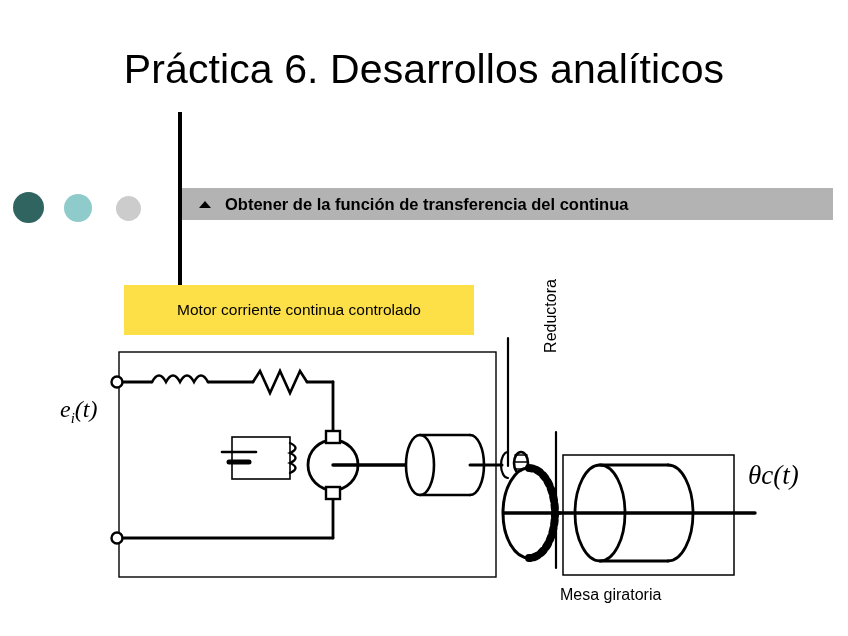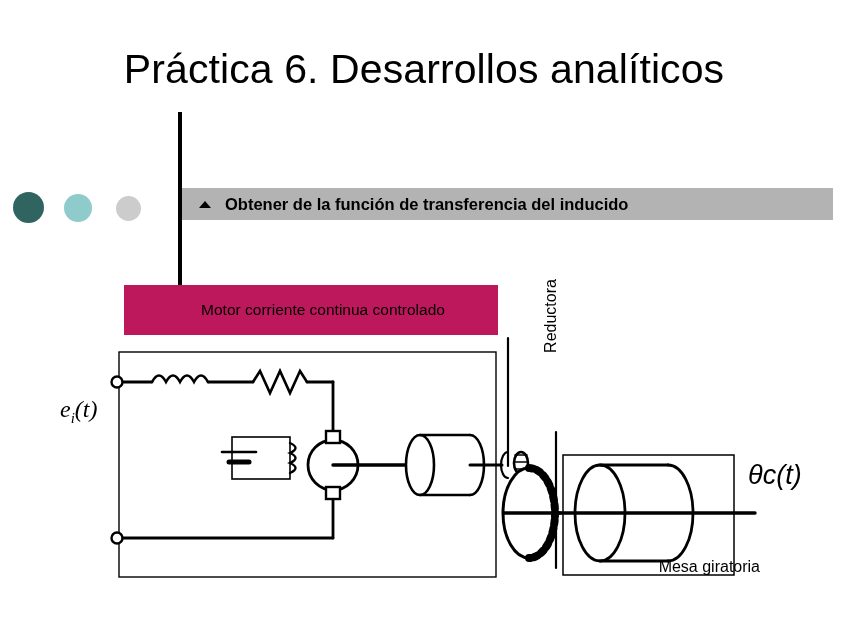--- a/index.html
+++ b/index.html
@@ -73,57 +73,57 @@
   .reductora{
     position:absolute;left:492px;top:306px;
     width:120px;height:20px;
     transform:rotate(-90deg);
     transform-origin:50% 50%;
     font-size:16px;color:#000000;
     text-align:center;
     white-space:nowrap;
   }
   .mesa{
-    position:absolute;left:560px;top:558px;width:200px;
-    text-align:right;
+    position:absolute;left:560px;top:586px;width:200px;
+    text-align:left;
     font-size:16px;color:#000000;white-space:nowrap;
   }
   .lbl-ei{
     position:absolute;left:60px;top:396px;
     font-family:"Liberation Serif", serif;
     font-style:italic;
     font-size:24px;color:#000000;white-space:nowrap;
   }
   .lbl-ei sub{font-size:0.62em;font-style:italic;}
   .lbl-theta{
     position:absolute;left:748px;top:460px;
-    font-family:Liberation Sans, sans-serif;
+    font-family:Liberation Serif, serif;
     font-style:italic;
     font-size:27px;color:#000000;white-space:nowrap;
   }
 </style>
 </head>
 <body style="background: rgb(255, 255, 255);">
 
 <div id="slide">
 
   <div class="slide-title">Práctica 6. Desarrollos analíticos</div>
 
   <div class="dot dot-1" style="background: rgb(47, 100, 96);"></div>
   <div class="dot dot-2" style="background: rgb(143, 203, 203);"></div>
   <div class="dot dot-3" style="background: rgb(204, 204, 204);"></div>
 
   <div class="connector"></div>
 
   <div class="banner" style="background: rgb(179, 179, 179);">
     <span class="banner-bullet"></span>
-    <span class="banner-text">Obtener de la función de transferencia del inducido</span>
+    <span class="banner-text">Obtener de la función de transferencia del continua</span>
   </div>
 
-  <div class="callout" style="background: #be185d; padding-left: 24px;">
+  <div class="callout" style="background: #fde047;">
     <span class="callout-line">Motor corriente continua controlado</span>
   </div>
 
   <svg class="diagram" viewBox="0 0 848 636" xmlns="http://www.w3.org/2000/svg">
 
     <g stroke="#000000" fill="none" stroke-linecap="round">
 
       <rect x="119" y="352" width="377" height="225" stroke-width="1.4" fill="none"></rect>
 
       <circle cx="117" cy="382" r="5.5" stroke-width="2.4" fill="#ffffff"></circle>

